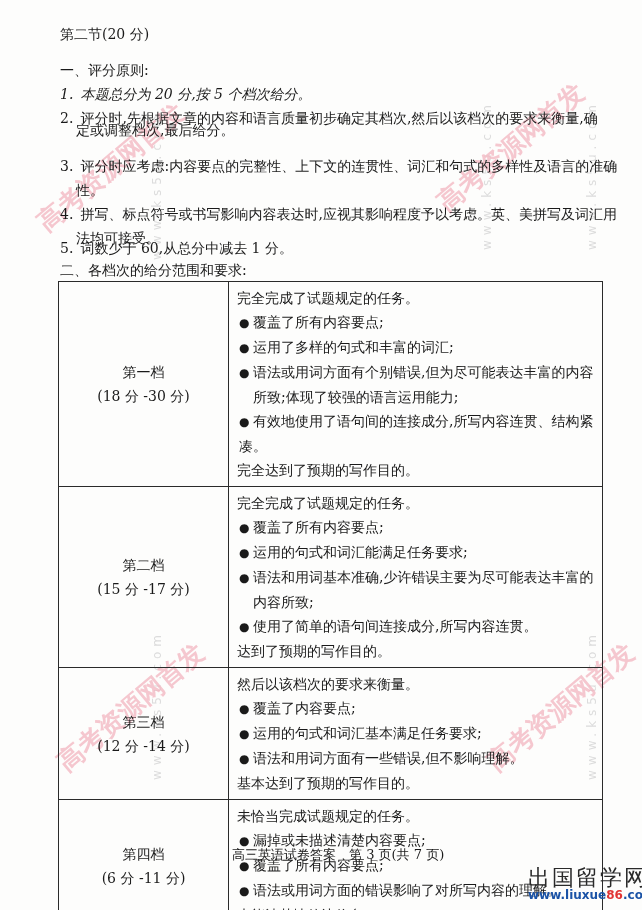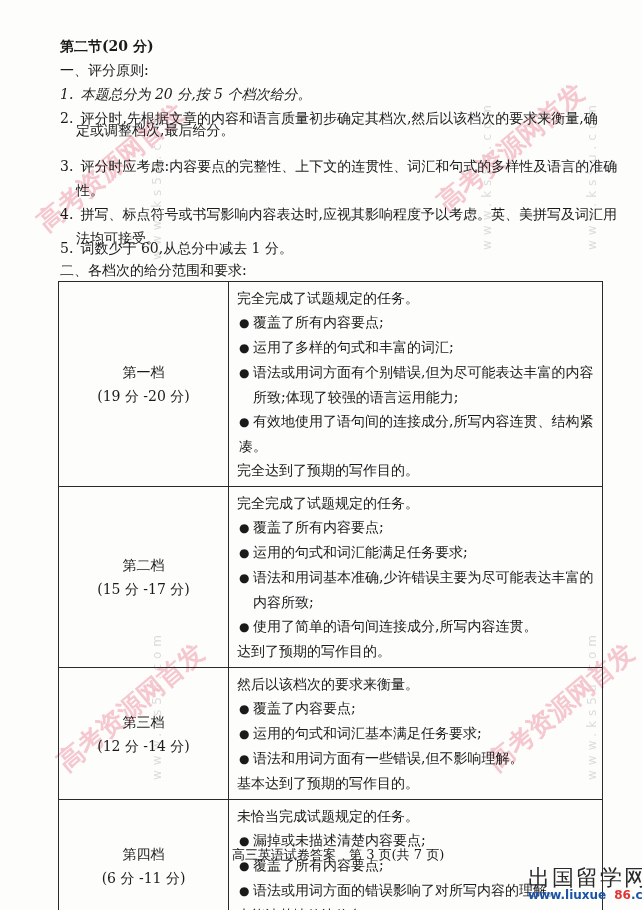--- a/index.html
+++ b/index.html
@@ -34,36 +34,36 @@
   td.desc { padding: 4px 6px 4px 8px; line-height: 24px; }
   .bullet { padding-left: 2px; }
   .bullet .dot { display: inline-block; width: 14px; font-size: 12px; }
   .cont { padding-left: 16px; }
   .footer {
     position: absolute; top: 846px; left: 232px; font-size: 13px;
   }
   .logo { position: absolute; left: 528px; top: 866px; text-align: left; }
   .logo .cn { font-size: 22px; color: #2a2a2a; font-family: "DejaVu Sans", sans-serif; letter-spacing: 2px; line-height: 24px; }
   .logo .url { font-size: 12px; color: #1b53a6; font-weight: bold; font-family: "DejaVu Sans", sans-serif; margin-top: -2px; }
-  .logo .url .hl { color: #e13434; padding-left: 8px; }
+  .logo .url .hl { color: #e13434; }
 </style>
 </head>
 <body>
 
 <div class="wm-url" style="left:150px;top:260px;">www.ks5u.com</div>
 <div class="wm-url" style="left:480px;top:250px;">www.ks5u.com</div>
 <div class="wm-url" style="left:585px;top:250px;">www.ks5u.com</div>
 <div class="wm-url" style="left:150px;top:780px;">www.ks5u.com</div>
 <div class="wm-url" style="left:585px;top:780px;">www.ks5u.com</div>
 <div class="wm" style="left:20px;top:150px;font-size:26px;">高考资源网首发</div>
 <div class="wm" style="left:420px;top:130px;font-size:26px;">高考资源网首发</div>
 <div class="wm" style="left:40px;top:690px;font-size:26px;">高考资源网首发</div>
 <div class="wm" style="left:470px;top:690px;font-size:26px;">高考资源网首发</div>
 
-<div class="line" style="top:36px;font-weight:bold;">第二节(20 分)</div>
+<div class="line" style="top:24px;">第二节(20 分)</div>
 <div class="line" style="top:60px;">一、评分原则:</div>
 
 <div class="line" style="top:84px;font-style:italic;">
   <span class="num">1.</span>
   <span>本题总分为 20 分,按 5 个档次给分。</span>
 </div>
 <div class="line" style="top:108px;">
   <span class="num">2.</span>
   <span>评分时,先根据文章的内容和语言质量初步确定其档次,然后以该档次的要求来衡量,确</span>
 </div>
@@ -82,21 +82,21 @@
   <span class="num">5.</span>
   <span>词数少于 60,从总分中减去 1 分。</span>
 </div>
 <div class="line" style="top:260px;text-align:right;">二、各档次的给分范围和要求:</div>
 
 <table class="grade">
   <tbody>
       <tr style="height:156px;">
     <td class="level">
       <div>第一档</div>
-      <div>(19 分 -20 分)</div>
+      <div>(18 分 -30 分)</div>
     </td>
     <td class="desc">
       <div>完全完成了试题规定的任务。</div>
       <div class="bullet"><span class="dot">●</span><span>覆盖了所有内容要点;</span></div>
       <div class="bullet"><span class="dot">●</span><span>运用了多样的句式和丰富的词汇;</span></div>
       <div class="bullet"><span class="dot">●</span><span>语法或用词方面有个别错误,但为尽可能表达丰富的内容</span></div>
       <div class="cont">所致;体现了较强的语言运用能力;</div>
       <div class="bullet"><span class="dot">●</span><span>有效地使用了语句间的连接成分,所写内容连贯、结构紧凑。</span></div>
       <div>完全达到了预期的写作目的。</div>
     </td>

